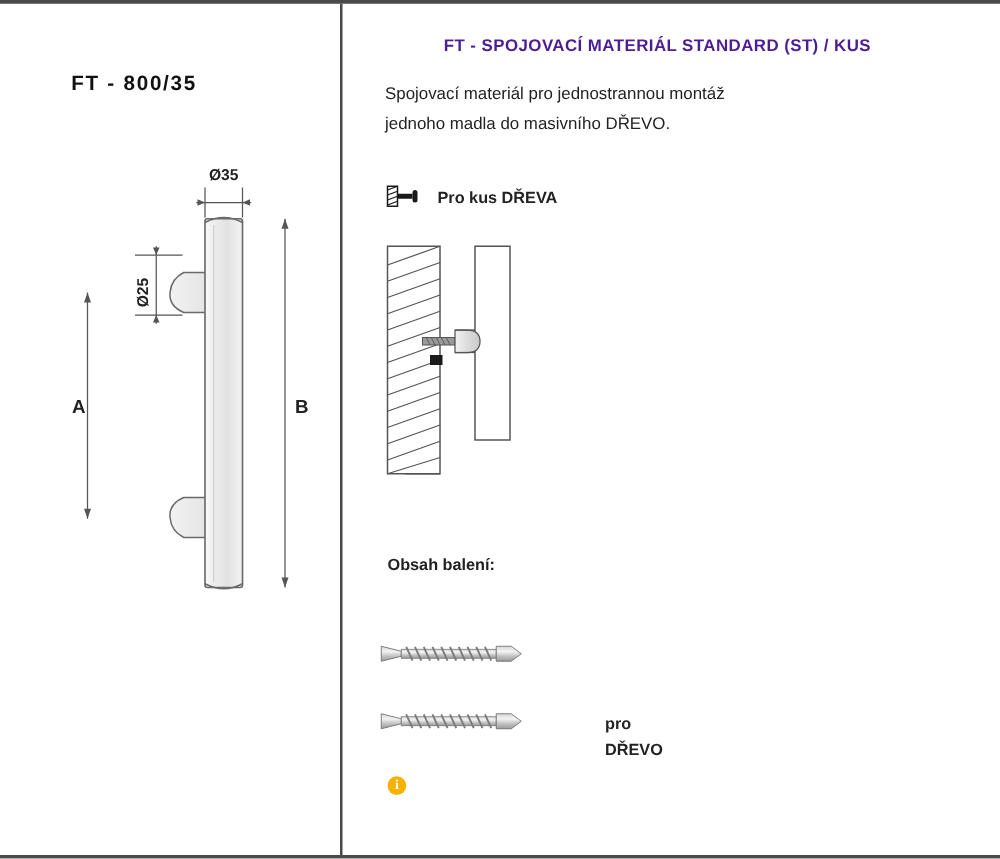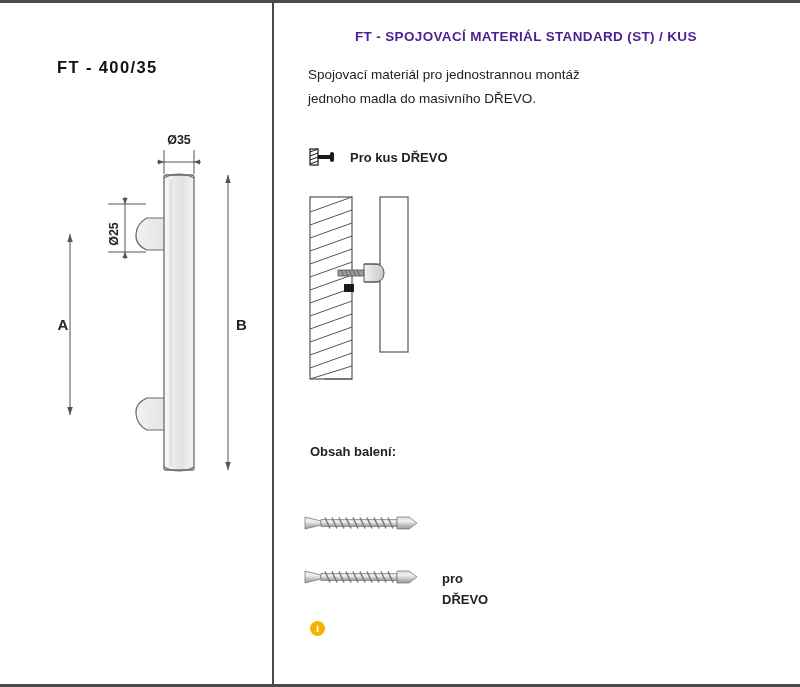--- a/index.html
+++ b/index.html
@@ -116,21 +116,21 @@
   }
 
   .pro-drevo {
     position: absolute;
     left: 442px; top: 568px;
     font-size: 13px;
     line-height: 21px;
     font-weight: bold;
     color: #222;
   }
-  .pro-drevo span { display: block; }
+  .pro-drevo span { display: block; margin-left: 42px; }
 
   .note-row {
     position: absolute;
     left: 310px; top: 621px;
     display: flex;
     align-items: center;
   }
   .note-text {
     font-size: 12.5px;
     font-weight: bold;
@@ -166,21 +166,21 @@
 </head>
 <body>
 
 <div id="page">
 
   <div class="rule-top"></div>
   <div class="rule-bottom"></div>
   <div class="divider-v"></div>
 
   <div class="left-title">
-    <span>FT - 400/35</span>
+    <span>FT - 800/35</span>
   </div>
 
   <div class="drawing-left">
     <svg width="250" height="420" viewBox="0 0 250 420">
       <defs>
         <linearGradient id="barGrad" x1="0" y1="0" x2="1" y2="0">
           <stop offset="0%" stop-color="#fbfbfb"></stop>
           <stop offset="22%" stop-color="#ededed"></stop>
           <stop offset="60%" stop-color="#e2e2e2"></stop>
           <stop offset="100%" stop-color="#f4f4f4"></stop>
@@ -235,21 +235,21 @@
   <div class="pro-kus-row">
     <svg width="30" height="18" viewBox="0 0 30 18">
       <rect x="0" y="1" width="8" height="16" fill="none" stroke="#1a1a1a" stroke-width="1.2"></rect>
       <line x1="0" y1="4" x2="8" y2="1" stroke="#1a1a1a" stroke-width="1"></line>
       <line x1="0" y1="8" x2="8" y2="5" stroke="#1a1a1a" stroke-width="1"></line>
       <line x1="0" y1="12" x2="8" y2="9" stroke="#1a1a1a" stroke-width="1"></line>
       <line x1="0" y1="16" x2="8" y2="13" stroke="#1a1a1a" stroke-width="1"></line>
       <rect x="8" y="7" width="12" height="4" fill="#1a1a1a"></rect>
       <rect x="20" y="4" width="4" height="10" rx="2" fill="#1a1a1a"></rect>
     </svg>
-    <div class="pro-kus-label">Pro kus DŘEVO</div>
+    <div class="pro-kus-label">Pro kus DŘEVA</div>
   </div>
 
   <div class="drawing-wall">
     <svg width="260" height="195" viewBox="0 0 260 195">
       <defs>
         <linearGradient id="plugGrad" x1="0" y1="0" x2="1" y2="0">
           <stop offset="0%" stop-color="#f2f2f2"></stop>
           <stop offset="50%" stop-color="#dcdcdc"></stop>
           <stop offset="100%" stop-color="#c9c9c9"></stop>
         </linearGradient>

